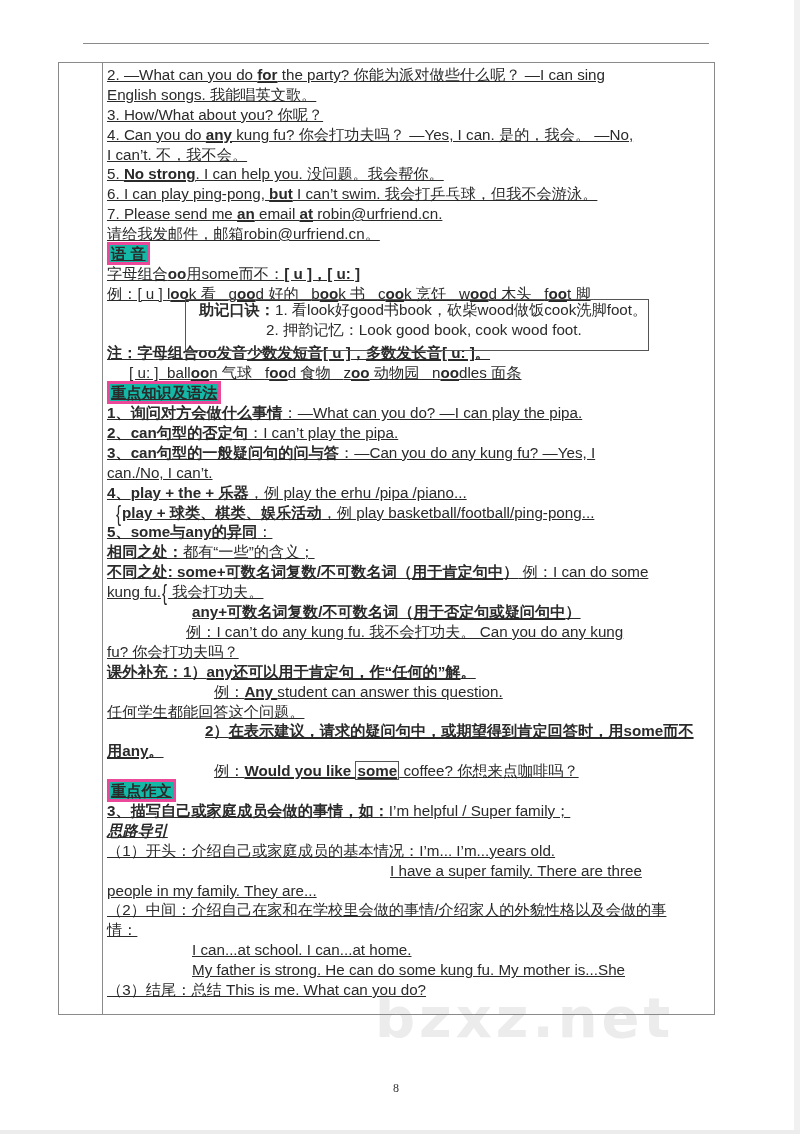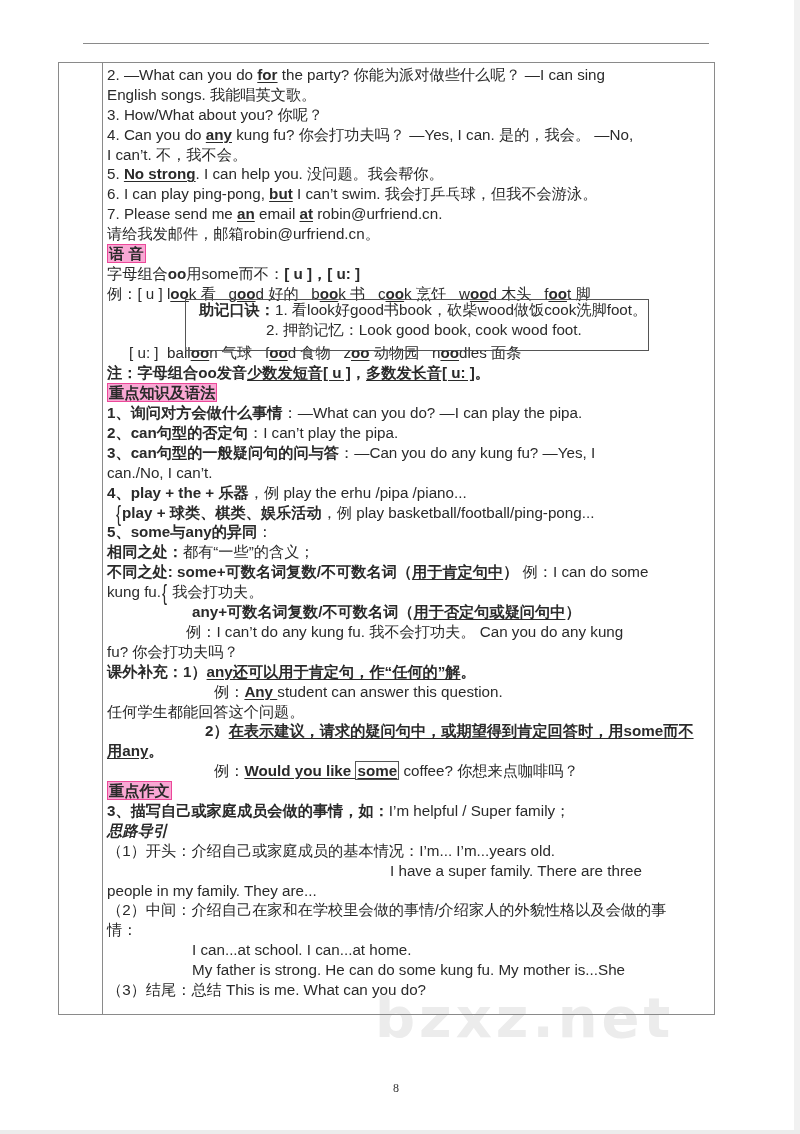--- a/index.html
+++ b/index.html
@@ -5,26 +5,26 @@
   html, body { margin: 0; padding: 0; }
   body {
     width: 800px; height: 1134px; background: #ffffff; position: relative; overflow: hidden;
     font-family: "Liberation Sans", "DejaVu Sans", sans-serif; color: #2a2a2a;
   }
   .page-edge { position: absolute; right: 0; top: 0; width: 6px; height: 1134px; background: #f1f1f1; }
   .page-bottom { position: absolute; left: 0; bottom: 0; width: 800px; height: 4px; background: #ececec; }
   .header-rule { position: absolute; left: 83px; top: 43px; width: 626px; height: 1px; background: #8a8a8a; }
   .table { position: absolute; left: 58px; top: 62px; width: 657px; height: 953px; border: 1px solid #8a8a8a; box-sizing: border-box; }
   .left-col { position: absolute; left: 0; top: 0; width: 43px; height: 100%; border-right: 1px solid #8a8a8a; }
-  .content { position: absolute; left: 48px; top: 2px; width: 604px; font-size: 15.2px; line-height: 19.9px; }
+  .content { position: absolute; left: 48px; top: 2px; width: 604px; font-size: 15.2px; line-height: 19.9px; text-decoration: underline; }
   .ln { white-space: nowrap; height: 19.9px; }
   .b { font-weight: bold; }
   .u { text-decoration: underline; text-underline-offset: 2px; }
   .i { font-style: italic; }
-  .boxed { border: 1px solid #ec4899; background: #f9a8d4; padding: 0 1px; font-weight: bold; }
+  .boxed { border: 3px solid #ec4899; background: #14b8a6; padding: 0 1px; font-weight: bold; }
   .boxed-plain { border: 1px solid #555; padding: 0 1px; }
   .mnemonic {
     position: absolute; left: 126px; top: 236px; width: 464px; height: 52px;
     border: 1px solid #555; box-sizing: border-box; font-size: 15.2px; line-height: 19.9px;
   }
   .mnemonic .m1 { position: absolute; left: 13px; top: 0; white-space: nowrap; }
   .mnemonic .m2 { position: absolute; left: 80px; top: 20px; white-space: nowrap; }
   .brace { display: inline-block; font-weight: normal; transform: scaleY(1.5); margin: 0 1px; }
   .watermark {
     position: absolute; left: 375px; top: 985px; font-size: 56px; font-weight: bold; color: #ececec;
@@ -62,22 +62,22 @@
     <div class="ln"><span>5. </span><span class="b u">No strong</span><span>. I can help you.  没问题。我会帮你。</span></div>
     <div class="ln"><span>6. I can play ping-pong, </span><span class="b u">but</span><span> I can’t swim.   我会打乒乓球，但我不会游泳。</span></div>
     <div class="ln"><span>7. Please send me </span><span class="b u">an</span><span> email </span><span class="b u">at</span><span> robin@urfriend.cn.</span></div>
     <div class="ln">请给我发邮件，邮箱robin@urfriend.cn。</div>
 
     <div class="ln"><span class="boxed">语 音</span></div>
     <div class="ln"><span>字母组合</span><span class="b">oo</span><span>用some而不：</span><span class="b">[ u ]，[ u: ]</span></div>
     <div class="ln"><span>例：[ u ]  </span><span>l</span><span class="b u">oo</span><span style="white-space:pre">k 看   </span><span>g</span><span class="b u">oo</span><span style="white-space:pre">d 好的   </span><span>b</span><span class="b u">oo</span><span style="white-space:pre">k 书   </span><span>c</span><span class="b u">oo</span><span style="white-space:pre">k 烹饪   </span><span>w</span><span class="b u">oo</span><span style="white-space:pre">d 木头   </span><span>f</span><span class="b u">oo</span><span>t 脚</span></div>
     <div class="ln"></div>
     <div class="ln"></div>
+    <div class="ln b"><span>注：字母组合oo发音</span><span class="u">少数发短音[ u ]</span><span>，</span><span class="u">多数发长音[ u: ]</span><span>。</span></div>
     <div class="ln ind1"><span style="white-space:pre">[ u: ]  </span><span>ball</span><span class="b u">oo</span><span style="white-space:pre">n 气球   </span><span>f</span><span class="b u">oo</span><span style="white-space:pre">d 食物   </span><span>z</span><span class="b u">oo</span><span style="white-space:pre"> 动物园   </span><span>n</span><span class="b u">oo</span><span>dles 面条</span></div>
-    <div class="ln b"><span>注：字母组合oo发音</span><span class="u">少数发短音[ u ]</span><span>，</span><span class="u">多数发长音[ u: ]</span><span>。</span></div>
 
     <div class="ln"><span class="boxed">重点知识及语法</span></div>
     <div class="ln"><span class="b">1、询问对方会做什么事情</span><span>：—What can you do?  —I can play the pipa.</span></div>
     <div class="ln"><span class="b">2、can句型的否定句</span><span>：I can’t play the pipa.</span></div>
     <div class="ln"><span class="b">3、can句型的一般疑问句的问与答</span><span>：—Can you do any kung fu?   —Yes, I</span></div>
     <div class="ln">can./No, I can’t.</div>
     <div class="ln"><span class="b">4、</span><span class="b">play + the + 乐器</span><span>，例 play the erhu /pipa /piano...</span></div>
     <div class="ln" style="padding-left:8px"><span class="brace">{</span><span class="b">play + 球类、棋类、娱乐活动</span><span>，例 play basketball/football/ping-pong...</span></div>
     <div class="ln"><span class="b">5、some与any的异同</span><span>：</span></div>
     <div class="ln"><span class="b">相同之处：</span><span>都有“一些”的含义；</span></div>

